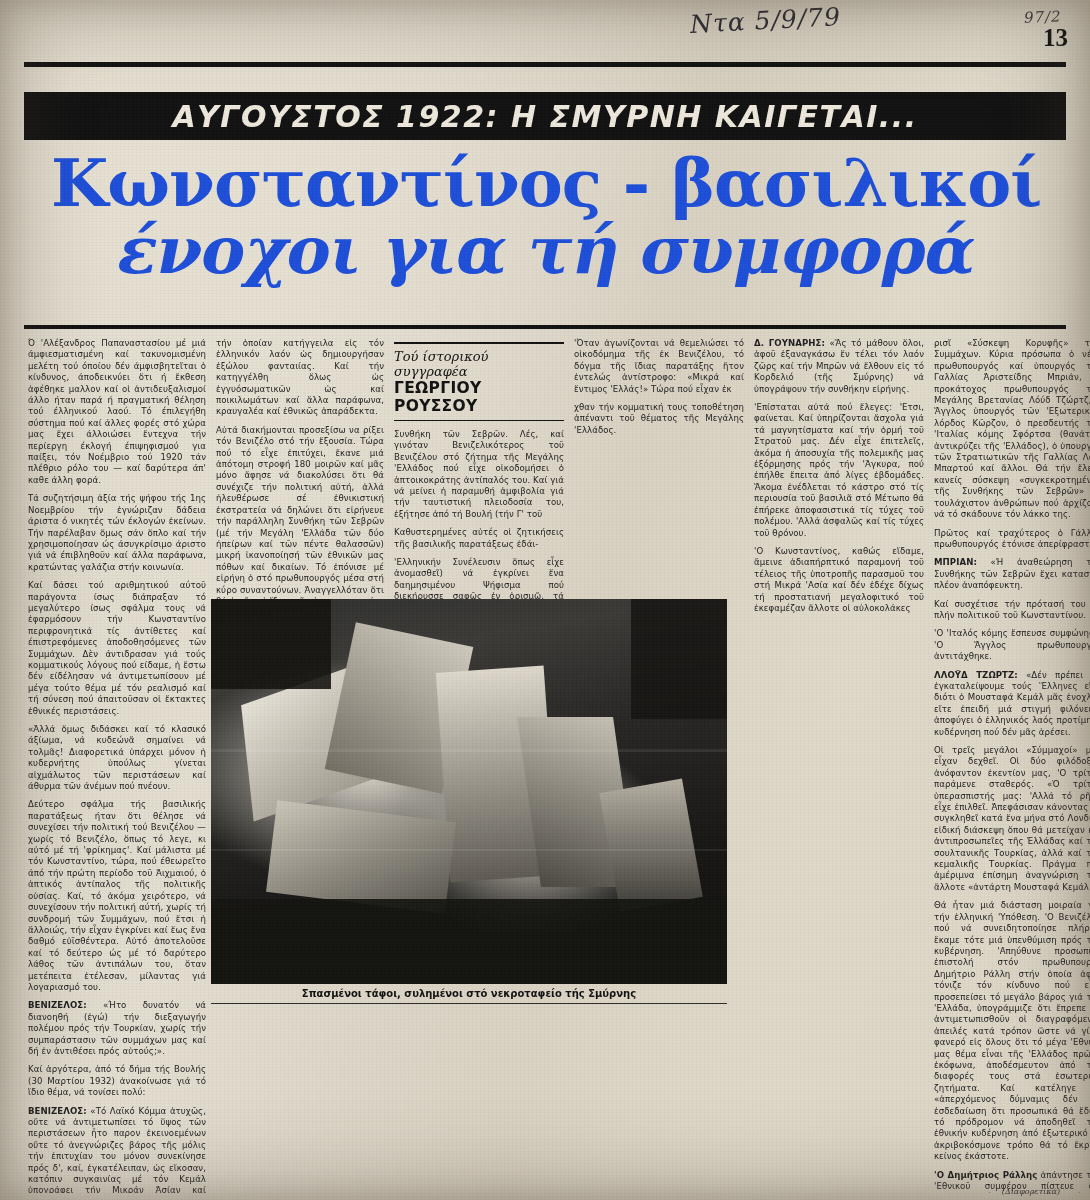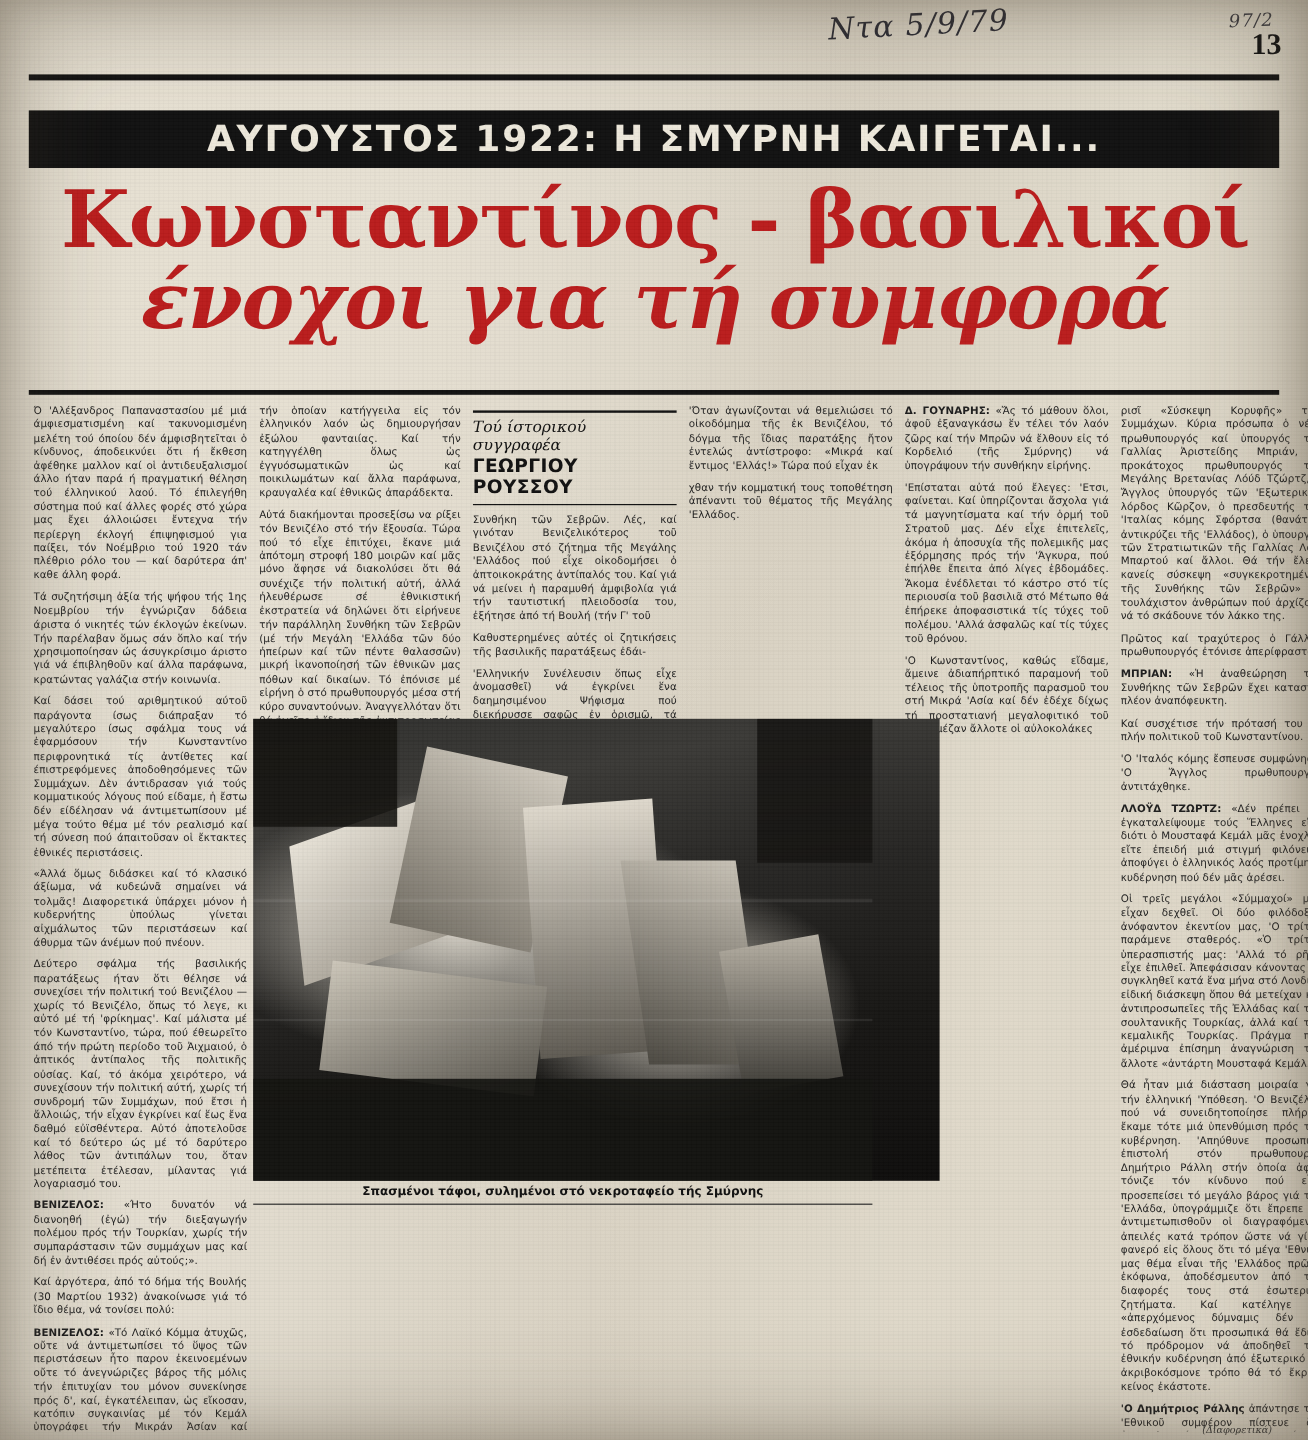--- a/index.html
+++ b/index.html
@@ -56,31 +56,32 @@
     background:#111;
   }
   #banner-text{
     position:absolute;left:0;top:0;width:100%;height:100%;
     display:flex;align-items:center;justify-content:center;
     color:#ece7da;
     font-family:"DejaVu Sans", sans-serif;
     font-weight:bold;
     font-size:30px;
     letter-spacing:1.5px;
+    font-style:italic;
   }
 
   
   #headline{
     position:absolute;left:30px;top:150px;width:1032px;
     text-align:center;
     font-family:"DejaVu Serif", serif;
     font-size:66px;
     line-height:1.02;
     font-weight:bold;
-    color:#b91c1c;
+    color:#1d4ed8;
     letter-spacing:-1px;
   }
   #headline .l1{display:block;}
   #headline .l2{display:block;font-style:italic;}
 
   
   .cols{
     position:absolute;left:28px;top:338px;width:1044px;height:855px;
     display:grid;
     grid-template-columns:178px 168px 170px 170px 170px 168px;
@@ -107,21 +108,21 @@
     font-family:"DejaVu Serif", serif;
     font-style:italic;font-size:13px;color:#111;
   }
   #byline .bl-big{
     font-family:"DejaVu Sans", sans-serif;
     font-weight:bold;font-size:15.5px;color:#111;letter-spacing:.3px;
   }
 
   
   #photo-wrap{
-    position:absolute;left:211px;top:599px;width:572px;height:385px;
+    position:absolute;left:211px;top:599px;width:516px;height:385px;
   }
   #photo{
     position:absolute;inset:0;
     background:
       radial-gradient(ellipse at 30% 45%, #d8d3c8 0%, rgba(120,118,112,0) 38%),
       radial-gradient(ellipse at 62% 62%, #cac5ba 0%, rgba(90,90,88,0) 30%),
       linear-gradient(170deg,#2e2e2c 0%,#3a3936 18%,#262523 42%,#171614 70%,#0e0d0c 100%);
     overflow:hidden;
   }
   #photo .shape{position:absolute;background:#b9b3a6;}

